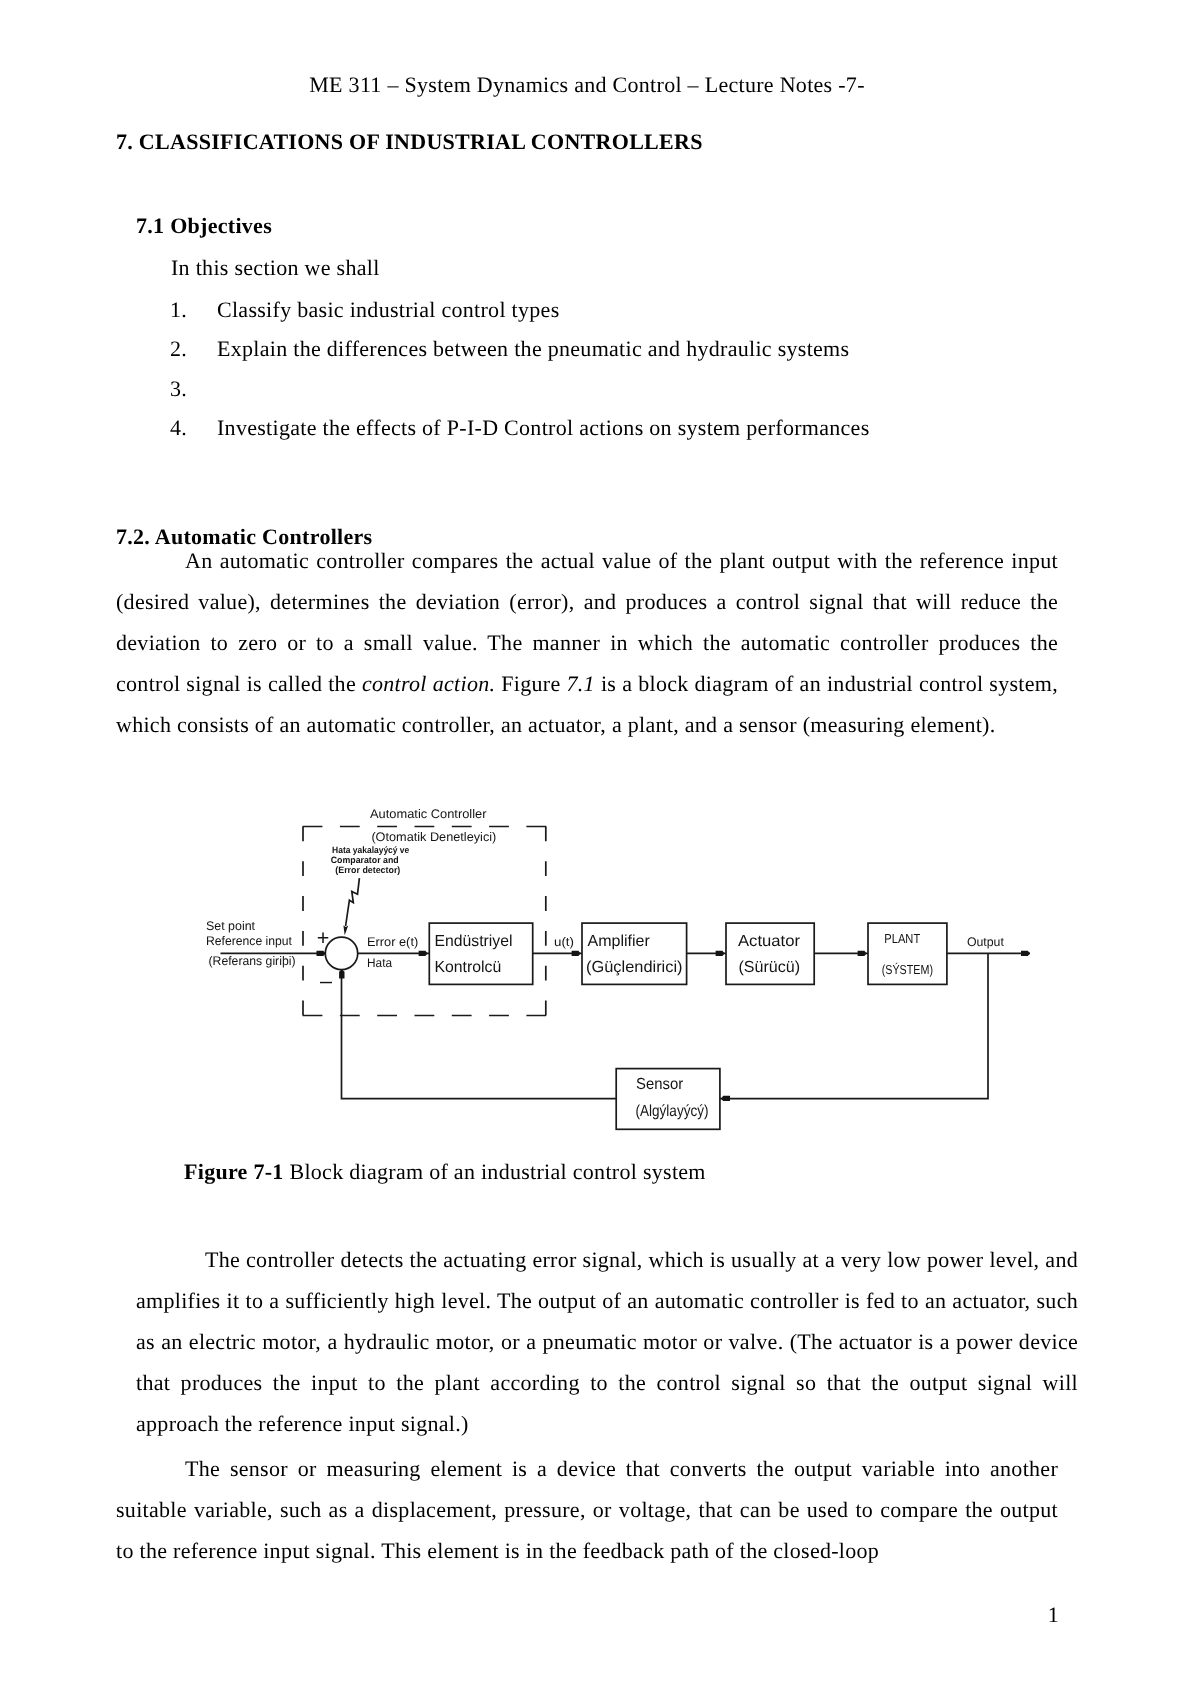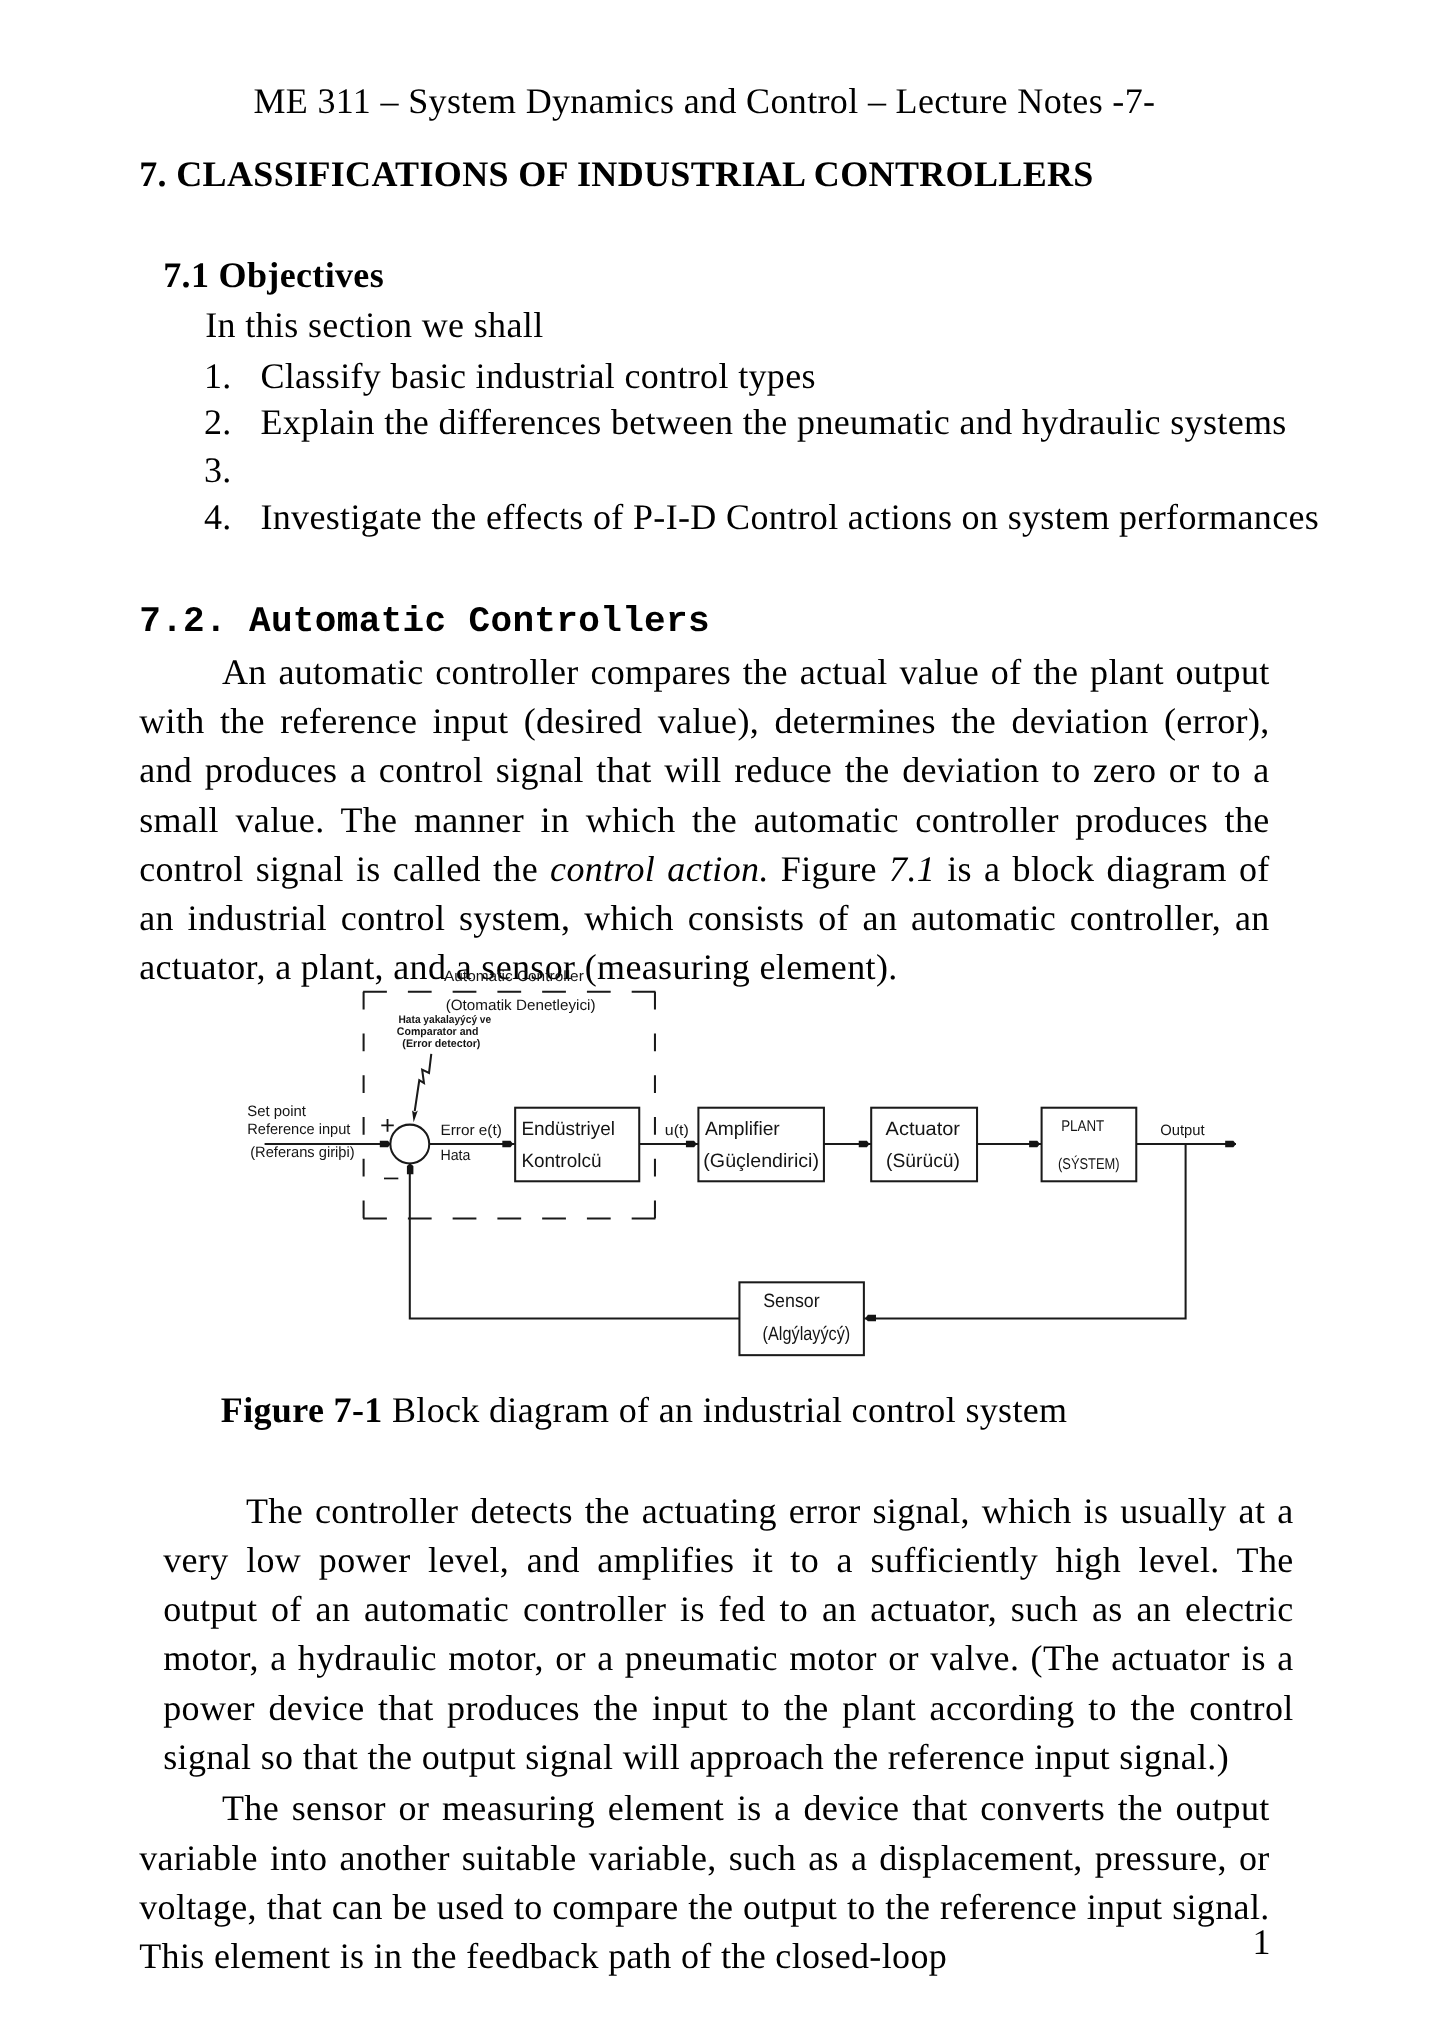--- a/index.html
+++ b/index.html
@@ -3,37 +3,37 @@
 <meta charset="utf-8">
 <title>ME 311 Lecture Notes 7</title>
 <style>
   html,body{margin:0;padding:0;background:#ffffff;}
   body{width:1200px;height:1698px;overflow:hidden;
        font-family:"Liberation Serif",serif;color:#000;
        -webkit-font-smoothing:antialiased;text-rendering:geometricPrecision;}
   .page{position:relative;width:1200px;height:1698px;}
   .abs{position:absolute;}
 
-  .txt{font-size:30px;letter-spacing:.29px;}
+  .txt{font-size:22px;letter-spacing:.29px;}
   .hdr{left:116px;top:74px;width:942px;text-align:center;line-height:22px;}
   .h1{left:116px;top:129px;font-weight:bold;}
   .h2{left:116px;top:213px;font-weight:bold;margin-left:20px;}
-  .h3{left:116px;top:502px;font-weight:bold;font-family:Liberation Mono, monospace;}
+  .h3{left:116px;top:524px;font-weight:bold;}
 
   .intro{left:171px;top:254.5px;}
   .olist{left:170px;top:297px;width:900px;}
   .olist .li{position:relative;height:39.4px;}
   .olist .num{position:absolute;left:0;top:0;}
   .olist .txt2{position:absolute;left:47px;top:0;white-space:nowrap;}
 
   .para{position:absolute;width:942px;left:116px;line-height:41px;
         text-align:justify;text-justify:inter-word;}
   .para.p1{top:540px;}
   .para.p2{top:1239px;margin-left:20px;}
-  .para.p3{top:1448px;margin-top:39px;}
+  .para.p3{top:1448px;}
   .para span.ind{display:inline-block;width:69px;}
 
   .figcap{position:absolute;left:184px;top:1159px;}
   .figcap b{font-weight:bold;}
 
   .pageno{position:absolute;left:116px;top:1602px;width:943px;text-align:right;}
 
   
   .diagram{position:absolute;left:0;top:0;}
   .dlbl text{font-family:"Liberation Sans",sans-serif;fill:#141414;-webkit-font-smoothing:antialiased;}

